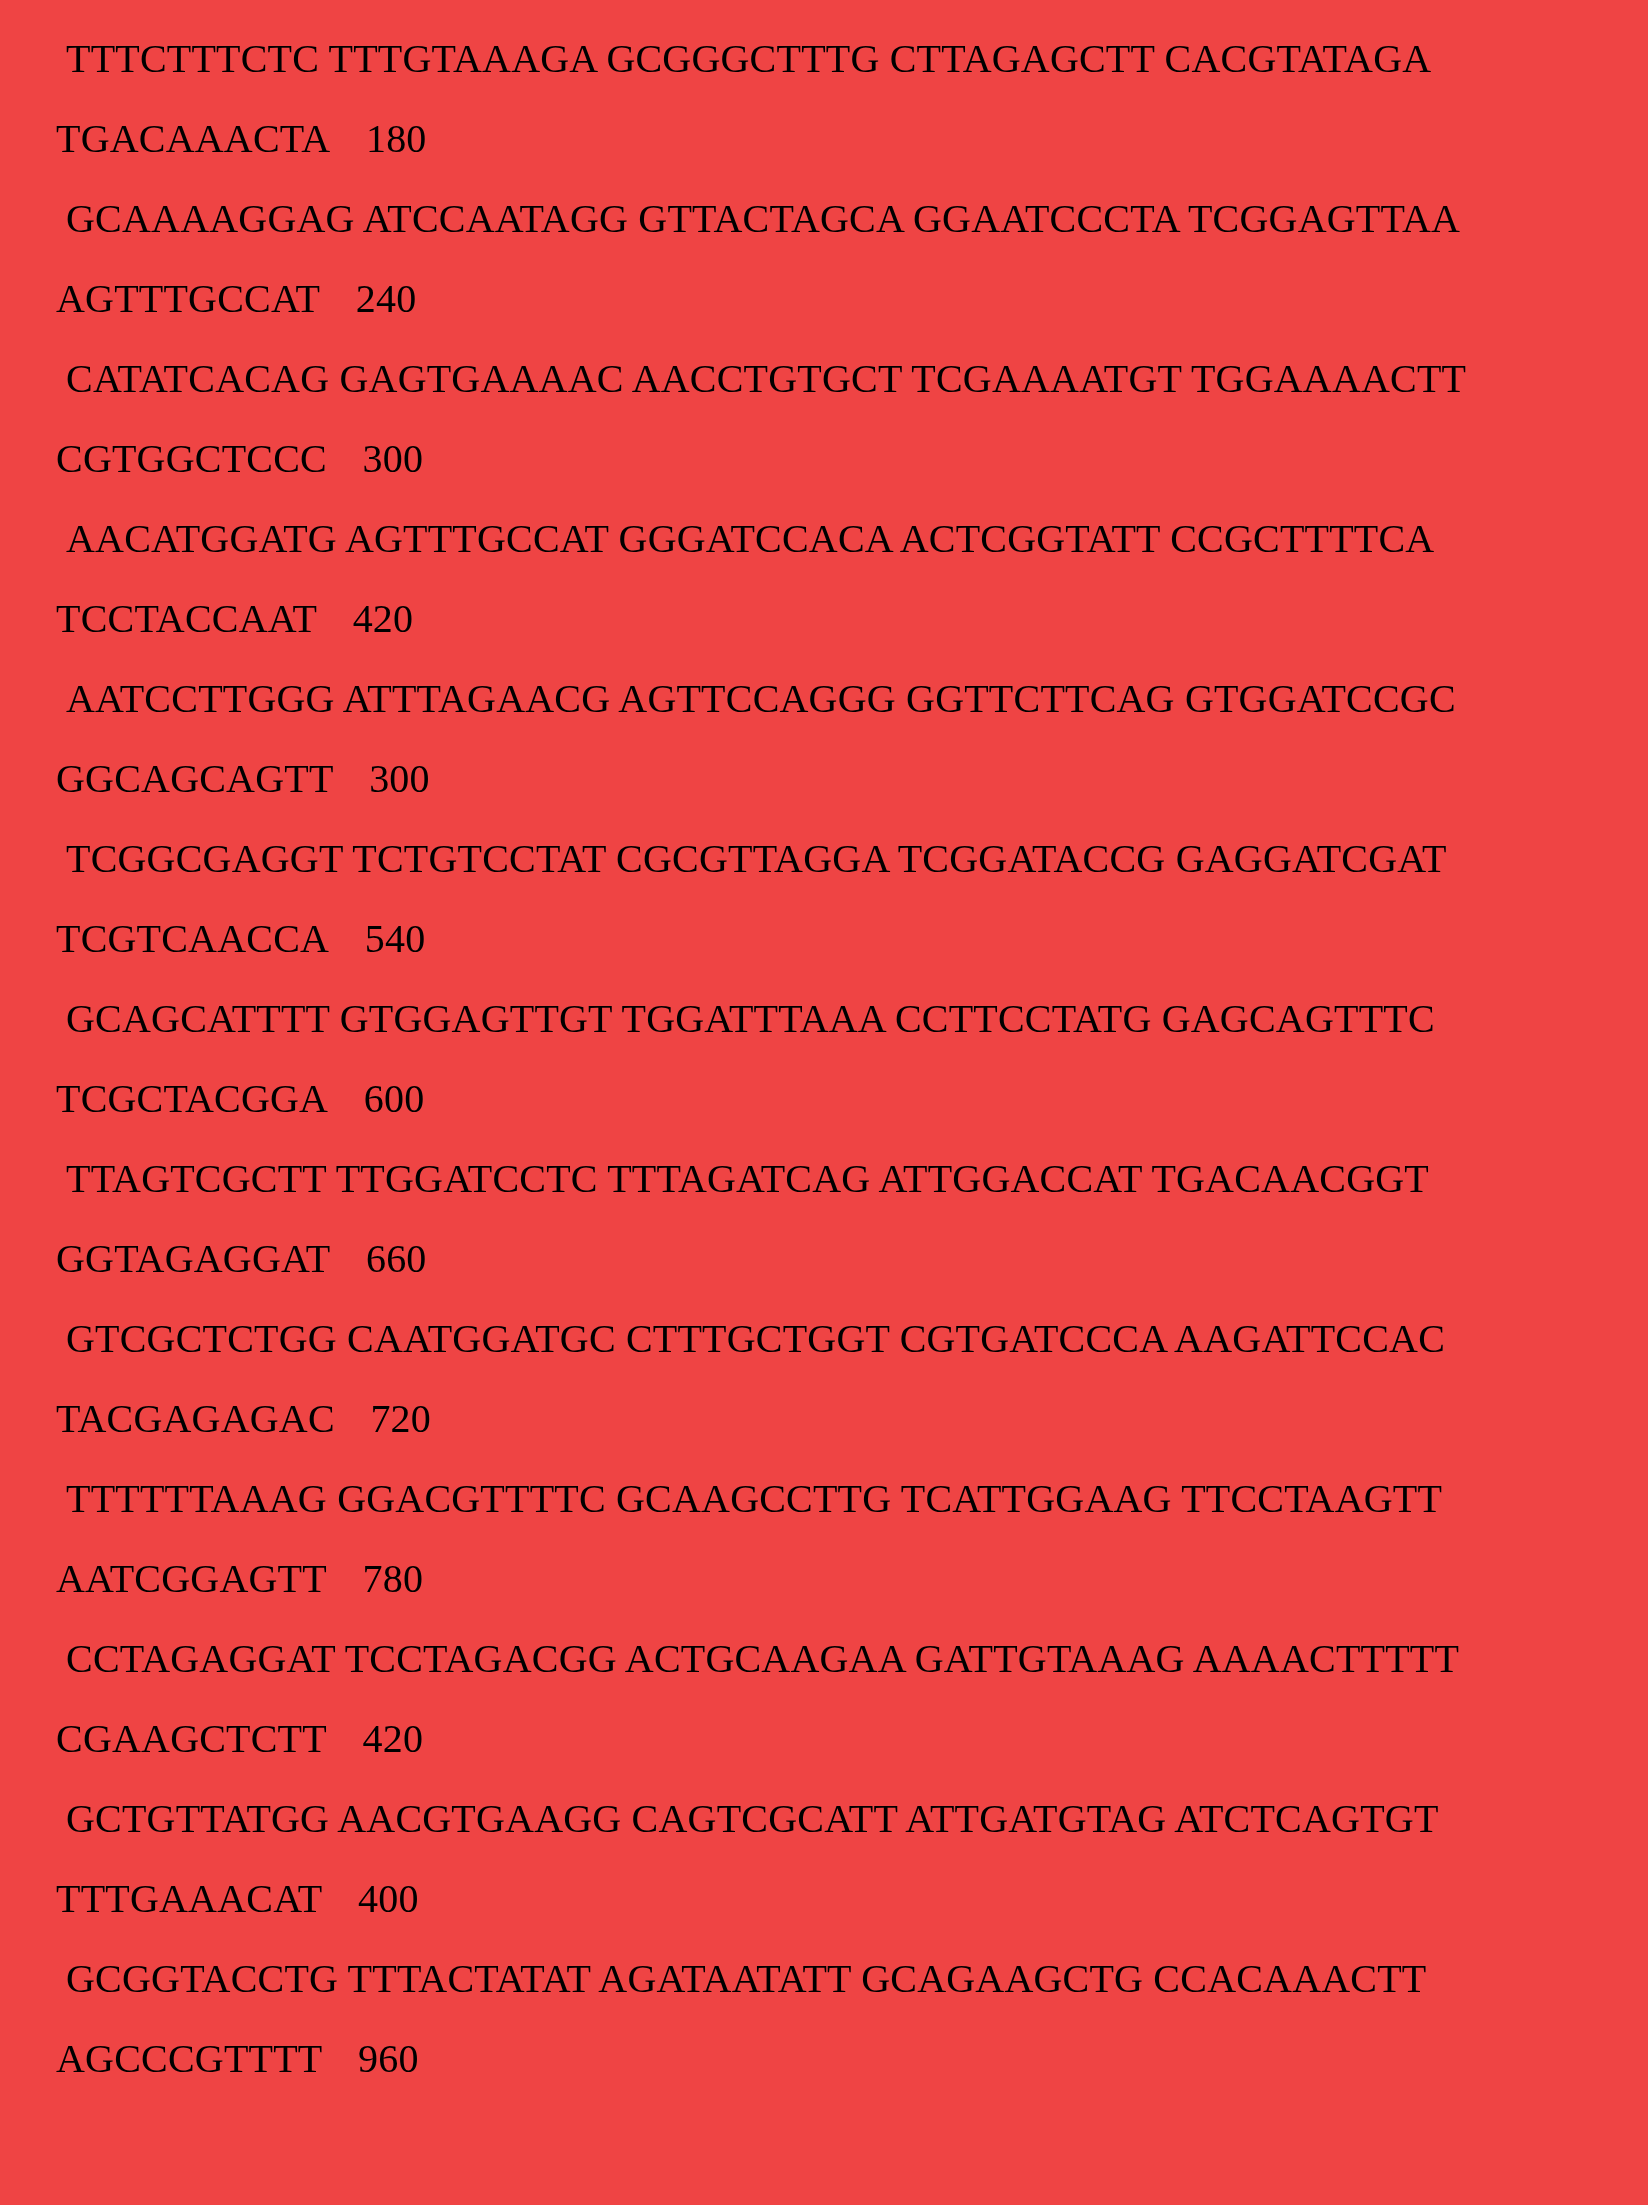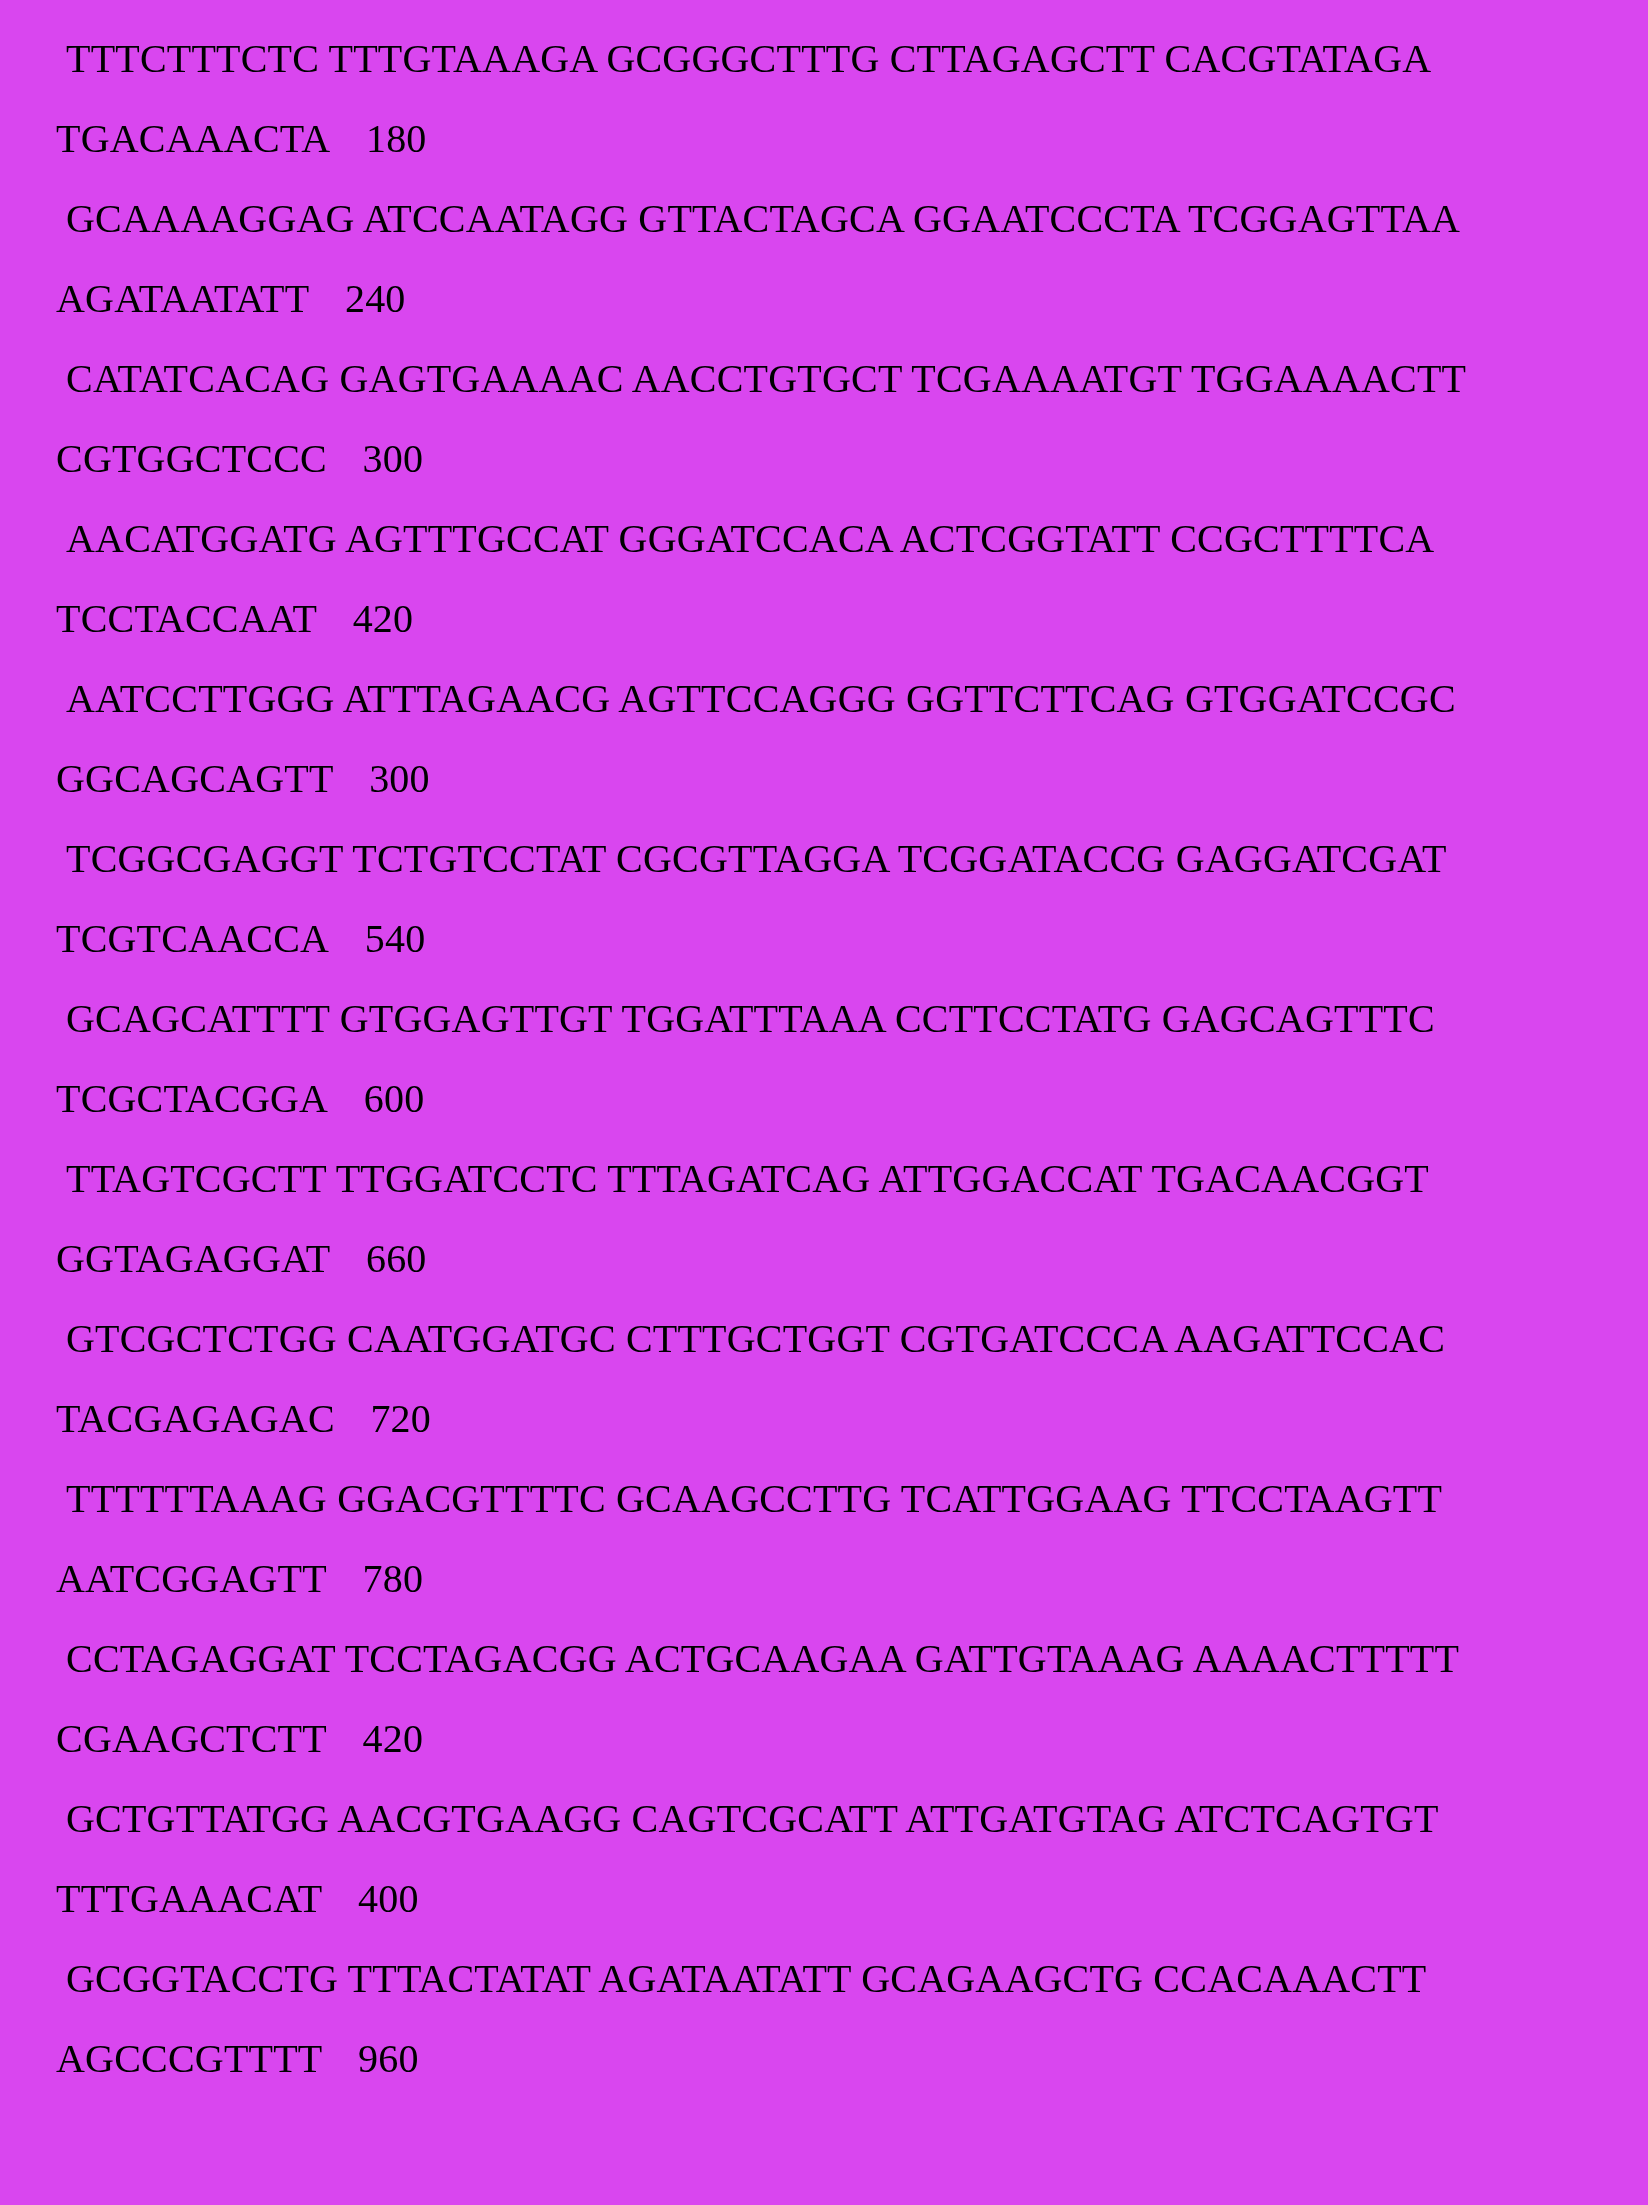--- a/index.html
+++ b/index.html
@@ -6,21 +6,21 @@
   html, body {
     margin: 0;
     padding: 0;
     background: #ffffff;
   }
 
   .page {
     position: relative;
     width: 1648px;
     height: 2205px;
-    background: #d946ef;
+    background: #ef4444;
     margin: 0 auto;
     overflow: hidden;
     box-sizing: border-box;
   }
 
   .sequence-listing {
     position: absolute;
     left: 0;
     top: 0;
     width: 1648px;
@@ -72,21 +72,21 @@
 
 <div class="page">
   <div class="sequence-listing" id="sequence-listing">
 
   <div class="seq-block">
         <div class="seq-line line-a">TTTCTTTCTC TTTGTAAAGA GCGGGCTTTG CTTAGAGCTT CACGTATAGA</div>
         <div class="seq-line line-b"><span class="seq-groups">TGACAAACTA</span>&nbsp;&nbsp;&nbsp;<span class="seq-number">180</span></div>
       </div>
       <div class="seq-block">
         <div class="seq-line line-a">GCAAAAGGAG ATCCAATAGG GTTACTAGCA GGAATCCCTA TCGGAGTTAA</div>
-        <div class="seq-line line-b"><span class="seq-groups">AGATAATATT</span>&nbsp;&nbsp;&nbsp;<span class="seq-number">240</span></div>
+        <div class="seq-line line-b"><span class="seq-groups">AGTTTGCCAT</span>&nbsp;&nbsp;&nbsp;<span class="seq-number">240</span></div>
       </div>
       <div class="seq-block">
         <div class="seq-line line-a">CATATCACAG GAGTGAAAAC AACCTGTGCT TCGAAAATGT TGGAAAACTT</div>
         <div class="seq-line line-b"><span class="seq-groups">CGTGGCTCCC</span>&nbsp;&nbsp;&nbsp;<span class="seq-number">300</span></div>
       </div>
       <div class="seq-block">
         <div class="seq-line line-a">AACATGGATG AGTTTGCCAT GGGATCCACA ACTCGGTATT CCGCTTTTCA</div>
         <div class="seq-line line-b"><span class="seq-groups">TCCTACCAAT</span>&nbsp;&nbsp;&nbsp;<span class="seq-number">420</span></div>
       </div>
       <div class="seq-block">

